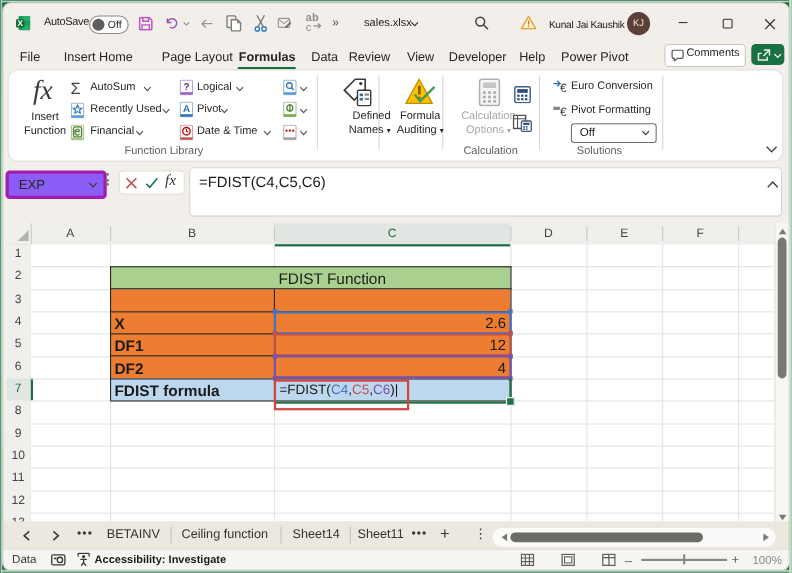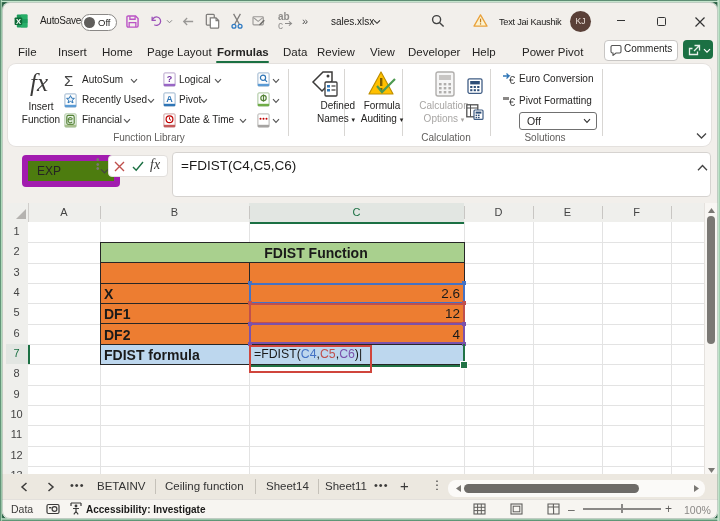--- a/index.html
+++ b/index.html
@@ -84,43 +84,43 @@
   <svg class="abs" style="left:429px;top:12px;" width="14" height="14" viewBox="0 0 15 15">
           <circle cx="6" cy="6" r="4.3" fill="none" stroke="#424242" stroke-width="1.5"></circle>
           <path d="M9.3 9.3 L13.5 13.5" stroke="#424242" stroke-width="1.5"></path>
         </svg>
 
   <svg class="abs" style="left:471px;top:12px;" width="15" height="13" viewBox="0 0 16 14">
     <path d="M8 1 L15 13 H1 z" fill="#fdf3d0" stroke="#e9a13b" stroke-width="1.4" stroke-linejoin="round"></path>
     <rect x="7.4" y="5" width="1.3" height="4" fill="#c07c1e"></rect>
           <rect x="7.4" y="10" width="1.3" height="1.4" fill="#c07c1e"></rect>
   </svg>
-  <div class="abs" style="left:497px;top:14.5px;font-size:9.2px;letter-spacing:-0.25px;color:#1b1a19;">Text Jai Kaushik</div>
+  <div class="abs" style="left:497px;top:14.5px;font-size:9.2px;letter-spacing:-0.25px;color:#1b1a19;">Kunal Jai Kaushik</div>
   <div class="abs" style="left:568px;top:9px;width:21px;height:21px;border-radius:50%;background:#5a4038;color:#ede2dc;font-size:8.5px;text-align:center;line-height:21px;">KJ</div>
 
   <div class="abs" style="left:615px;top:18px;width:8px;height:1.4px;background:#333;"></div>
   <div class="abs" style="left:655px;top:15px;width:7px;height:7px;border:1.3px solid #333;border-radius:1.5px;"></div>
   <svg class="abs" style="left:693px;top:15px;" width="10" height="10" viewBox="0 0 10 10">
           <path d="M0.5 0.5 L9.5 9.5 M9.5 0.5 L0.5 9.5" stroke="#333" stroke-width="1.2"></path>
         </svg>
 </div>
 
 <div id="menubar" class="abs" style="left:0;top:34px;width:716px;height:28px;font-size:11.5px;color:#252423;">
   <div class="abs" style="left:16px;top:10px;">File</div>
   <div class="abs" style="left:56px;top:10px;">Insert</div>
-  <div class="abs" style="left:100px;top:10px;">Home</div>
+  <div class="abs" style="left:88px;top:10px;">Home</div>
   <div class="abs" style="left:145px;top:10px;">Page Layout</div>
   <div class="abs" style="left:215px;top:10px;font-weight:bold;">Formulas</div>
   <div class="abs" style="left:214px;top:25px;width:53px;height:2px;background:#1b7043;border-radius:1px;"></div>
   <div class="abs" style="left:281px;top:10px;">Data</div>
   <div class="abs" style="left:315px;top:10px;">Review</div>
   <div class="abs" style="left:368px;top:10px;">View</div>
   <div class="abs" style="left:406px;top:10px;">Developer</div>
   <div class="abs" style="left:470px;top:10px;">Help</div>
-  <div class="abs" style="left:508px;top:10px;margin-left:12px;">Power Pivot</div>
+  <div class="abs" style="left:508px;top:10px;">Power Pivot</div>
 
   <div class="abs" style="left:602px;top:4px;width:72px;height:19px;background:#fff;border:1px solid #c8c6c4;border-radius:4px;">
     <svg class="abs" style="left:5px;top:4px;" width="12" height="11" viewBox="0 0 12 11">
             <path d="M1 2 a1.5 1.5 0 0 1 1.5-1.5 h7 A1.5 1.5 0 0 1 11 2 v4.5 a1.5 1.5 0 0 1-1.5 1.5 H6 L3 10.4 V8 H2.5 A1.5 1.5 0 0 1 1 6.5z" fill="none" stroke="#555" stroke-width="1.1"></path>
           </svg>
     <div class="abs" style="left:19px;top:2px;font-size:10px;">Comments</div>
   </div>
 
   <div class="abs" style="left:681px;top:4px;width:30px;height:19px;background:#1b7043;border-radius:4px;">
     <svg class="abs" style="left:5px;top:4px;" width="13" height="12" viewBox="0 0 13 12">
@@ -307,21 +307,21 @@
 
   <div class="abs" style="left:91px;top:68px;width:100px;text-align:center;font-size:10px;color:#605e5c;">Function Library</div>
   <div class="abs" style="left:388px;top:68px;width:100px;text-align:center;font-size:10px;color:#605e5c;">Calculation</div>
   <div class="abs" style="left:487px;top:68px;width:100px;text-align:center;font-size:10px;color:#605e5c;">Solutions</div>
   <svg class="abs" style="left:688px;top:68px;" width="11" height="8" viewBox="0 0 11 8">
           <path d="M1 1.5 L5.5 6 L10 1.5" fill="none" stroke="#444" stroke-width="1.3"></path>
         </svg>
 </div>
 
 <div id="fbar" class="abs" style="left:0;top:144px;width:716px;height:58px;">
-  <div class="abs" style="left:20px;top:9px;width:86px;height:20px;background:#4d7c0f;border:6px solid #a21caf;border-radius:4px;">
+  <div class="abs" style="left:3px;top:9px;width:86px;height:20px;background:#8b5cf6;border:3px solid #a21caf;border-radius:4px;">
     <div class="abs" style="left:9px;top:3px;font-size:12px;color:#252423;">EXP</div>
     <svg class="abs" style="left:72px;top:7px;" width="9" height="7" viewBox="0 0 9 7">
             <path d="M1 1.3 L4.5 4.8 L8 1.3" fill="none" stroke="#444" stroke-width="1.2"></path>
           </svg>
   </div>
   <div class="abs" style="left:94px;top:12px;color:#7a7874;font-size:10px;line-height:4.5px;">•<br>•<br>•</div>
   <div class="abs" style="left:106px;top:9px;width:58px;height:20px;background:#fff;border:1px solid #e2dfdc;border-radius:4px;">
     <svg class="abs" style="left:5px;top:4.5px;" width="11" height="11" viewBox="0 0 11 11">
             <path d="M1 1 L10 10 M10 1 L1 10" stroke="#c0504d" stroke-width="1.4"></path>
           </svg>
@@ -397,21 +397,21 @@
   <div class="abs" style="left:98px;top:38.8px;width:365px;height:1px;background:#262626;"></div>
   <div class="abs" style="left:98px;top:59.2px;width:365px;height:1px;background:#262626;"></div>
   <div class="abs" style="left:98px;top:79.5px;width:365px;height:1px;background:#262626;"></div>
   <div class="abs" style="left:98px;top:99.8px;width:365px;height:1px;background:#262626;"></div>
   <div class="abs" style="left:98px;top:120.1px;width:365px;height:1px;background:#262626;"></div>
   <div class="abs" style="left:98px;top:140.5px;width:365px;height:1px;background:#262626;"></div>
   <div class="abs" style="left:98px;top:160.8px;width:365px;height:1px;background:#262626;"></div>
   <div class="abs" style="left:98px;top:39.3px;width:1px;height:122.0px;background:#262626;"></div>
   <div class="abs" style="left:462px;top:39.3px;width:1px;height:122.0px;background:#262626;"></div>
   <div class="abs" style="left:247px;top:59.7px;width:1px;height:101.7px;background:#262626;"></div>
-  <div class="abs" style="left:96px;top:42.3px;width:436px;text-align:center;font-weight:bold;font-size:14px;color:#1a1a1a;">FDIST Function</div>
+  <div class="abs" style="left:82px;top:42.3px;width:436px;text-align:center;font-weight:normal;font-size:14px;color:#1a1a1a;">FDIST Function</div>
   <div class="abs" style="left:102px;top:83.0px;font-weight:bold;font-size:14px;color:#1a1a1a;">X</div>
   <div class="abs" style="left:102px;top:103.3px;font-weight:bold;font-size:14px;color:#1a1a1a;">DF1</div>
   <div class="abs" style="left:102px;top:123.6px;font-weight:bold;font-size:14px;color:#1a1a1a;">DF2</div>
   <div class="abs" style="left:247px;top:83.0px;width:211px;text-align:right;font-size:13.5px;color:#1a1a1a;">2.6</div>
   <div class="abs" style="left:247px;top:103.3px;width:211px;text-align:right;font-size:13.5px;color:#1a1a1a;">12</div>
   <div class="abs" style="left:247px;top:123.6px;width:211px;text-align:right;font-size:13.5px;color:#1a1a1a;">4</div>
   <div class="abs" style="left:102px;top:144.0px;font-weight:bold;font-size:14px;color:#1a1a1a;">FDIST formula</div>
   <div class="abs" style="left:247px;top:79.5px;width:216px;height:21.3px;border:2px solid #4472c4;box-sizing:border-box;"></div>
   <div class="abs" style="left:245.5px;top:78.0px;width:4px;height:4px;background:#4472c4;"></div>
   <div class="abs" style="left:245.5px;top:98.3px;width:4px;height:4px;background:#4472c4;"></div>

